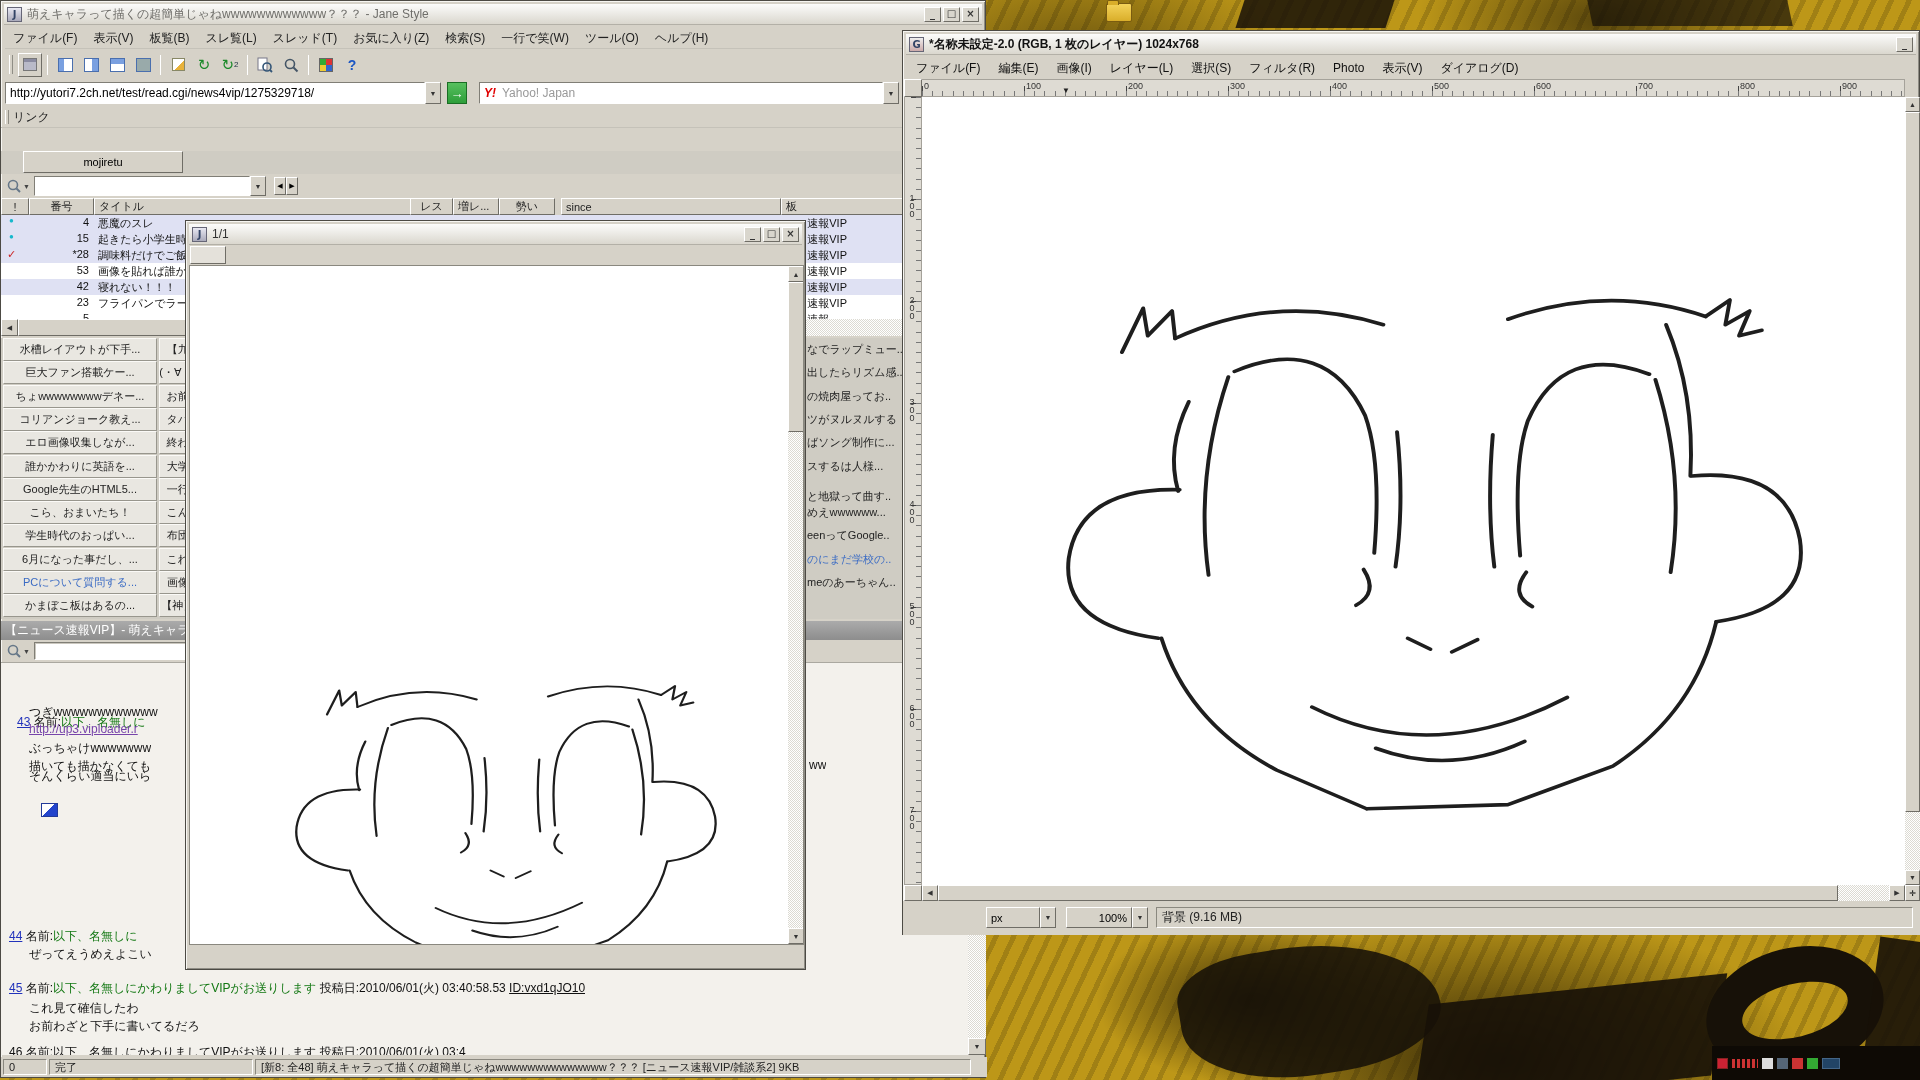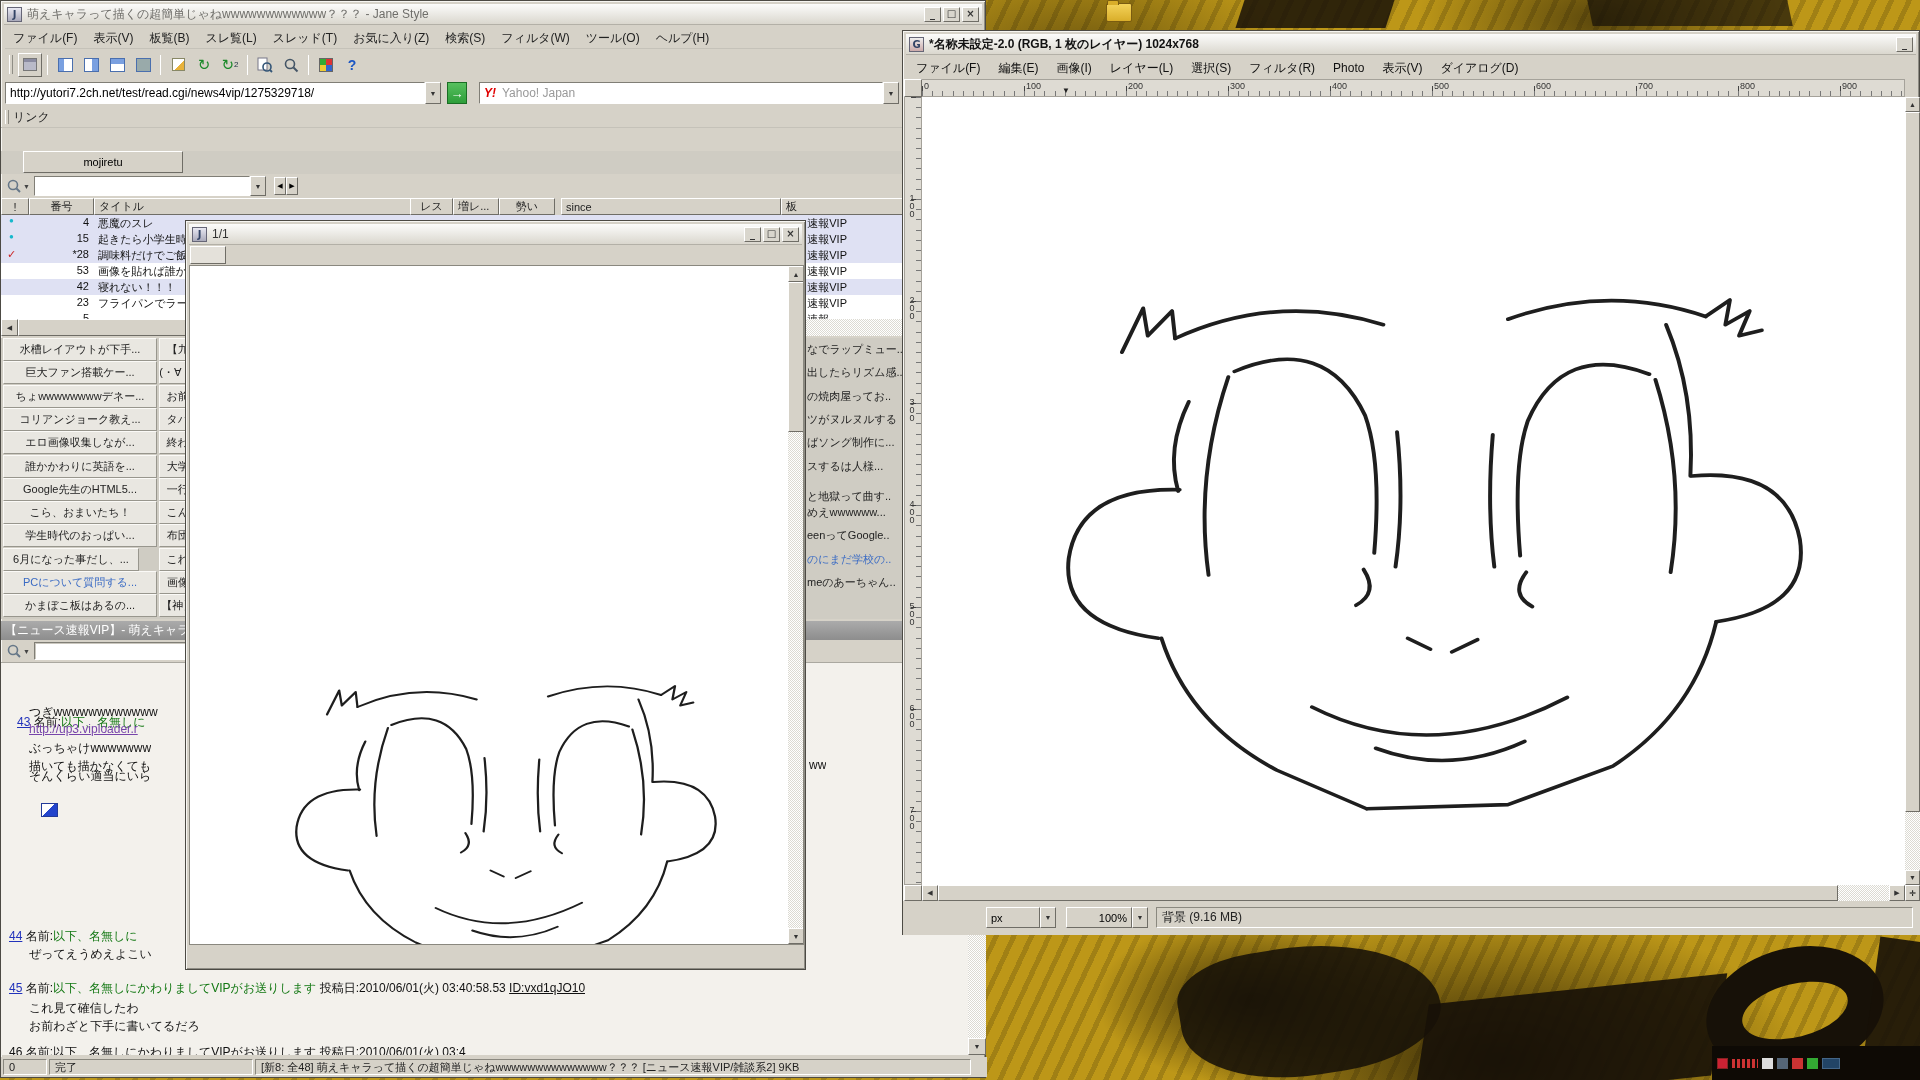--- a/index.html
+++ b/index.html
@@ -100,21 +100,21 @@
     </div>
 
     <div id="jane-menubar" class="menubar" style="left:4px;top:27px;width:900px;height:21px;border-bottom:1px solid #c5c2b9;">
         <div class="menuitem">ファイル(F)</div>
         <div class="menuitem">表示(V)</div>
         <div class="menuitem">板覧(B)</div>
         <div class="menuitem">スレ覧(L)</div>
         <div class="menuitem">スレッド(T)</div>
         <div class="menuitem">お気に入り(Z)</div>
         <div class="menuitem">検索(S)</div>
-        <div class="menuitem">フィルタ(W)</div>
+        <div class="menuitem">一行で笑(W)</div>
         <div class="menuitem">ツール(O)</div>
         <div class="menuitem">ヘルプ(H)</div>
       </div>
 
     <div class="abs" style="left:4px;top:50px;width:900px;height:27px;display:flex;align-items:center;">
       <div class="grip"></div>
       <div class="tbtn raised">
           <div style="width:14px;height:13px;background:#b9bac8;border:1px solid #777;box-shadow:inset 0 3px 0 #8a8ba0;"></div>
         </div>
       <div class="sep"></div>
@@ -266,21 +266,21 @@
         <div class="bcell" style="left: 2px; top: 93.2px; width: 154px;">エロ画像収集しなが...</div>
         <div class="bcell" style="left: 158px; top: 93.2px; width: 60px;">終わらた</div>
         <div class="bcell" style="left: 2px; top: 116.5px; width: 154px;">誰かかわりに英語を...</div>
         <div class="bcell" style="left: 158px; top: 116.5px; width: 60px;">大学ぼっ</div>
         <div class="bcell" style="left: 2px; top: 139.8px; width: 154px;">Google先生のHTML5...</div>
         <div class="bcell" style="left: 158px; top: 139.8px; width: 60px;">一行で笑</div>
         <div class="bcell" style="left: 2px; top: 163.1px; width: 154px;">こら、おまいたち！</div>
         <div class="bcell" style="left: 158px; top: 163.1px; width: 60px;">こんな顔</div>
         <div class="bcell" style="left: 2px; top: 186.4px; width: 154px;">学生時代のおっぱい...</div>
         <div class="bcell" style="left: 158px; top: 186.4px; width: 60px;">布団での</div>
-        <div class="bcell" style="left: 2px; top: 209.7px; width: 136px;">6月になった事だし、...</div>
+        <div class="bcell" style="left: 2px; top: 209.7px; width: 154px;">6月になった事だし、...</div>
         <div class="bcell" style="left: 158px; top: 209.7px; width: 60px;">これから</div>
         <div class="bcell" style="left: 2px; top: 233px; width: 154px; color: rgb(58, 107, 196);">PCについて質問する...</div>
         <div class="bcell" style="left: 158px; top: 233px; width: 60px;">画像編集</div>
         <div class="bcell" style="left: 2px; top: 256.3px; width: 154px;">かまぼこ板はあるの...</div>
         <div class="bcell" style="left: 158px; top: 256.3px; width: 60px;">【神】これ</div>
         <div class="frag" style="top: 4px;">なでラップミュー...</div>
         <div class="frag" style="top: 27.3px;">出したらリズム感...</div>
         <div class="frag" style="top: 50.6px;">の焼肉屋ってお..</div>
         <div class="frag" style="top: 73.9px;">ツがヌルヌルする</div>
         <div class="frag" style="top: 97.2px;">ばソング制作に...</div>

